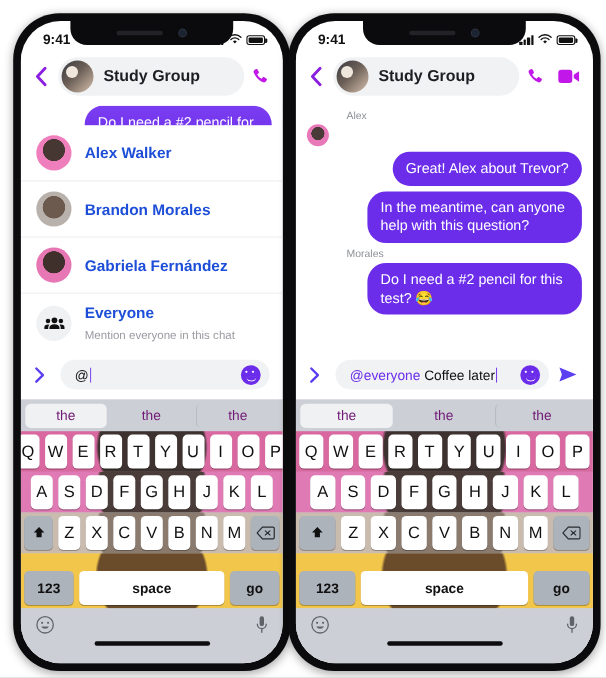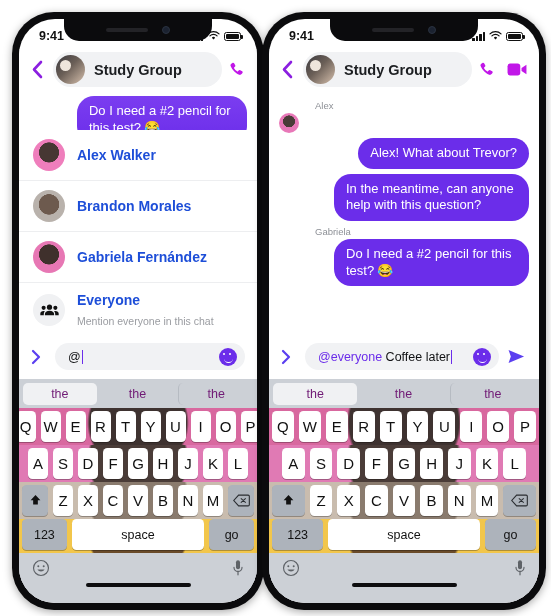--- a/index.html
+++ b/index.html
@@ -172,21 +172,21 @@
   .sugg.divided { border-left: 1px solid #b6bbc2; }
   .krow { display: flex; justify-content: center; gap: 5px; padding: 3px 3px; }
   .key {
     background: #fff; border-radius: 4.5px;
     height: 31px; min-width: 20px; flex: 1 1 0;
     display: flex; align-items: center; justify-content: center;
     font-size: 15px; color: #111; box-shadow: 0 1px 0 rgba(0,0,0,.28);
   }
   .krow.r2 { padding-left: 13px; padding-right: 13px; }
   .krow.r3 .key.wide { flex: 1.45 1 0; background: #adb3bb; }
-  .krow.r4 { padding: 0 3px 3px; }
+  .krow.r4 { padding: 16px 3px 3px; font-weight: bold; }
   .krow.r4 .key.num { flex: 1.15 1 0; background: #adb3bb; font-size: 12.5px; height: 31px; }
   .krow.r4 .key.space { flex: 3.4 1 0; font-size: 12.5px; }
   .krow.r4 .key.go { flex: 1.15 1 0; background: #adb3bb; font-size: 12.5px; }
   .botbar { height: 30px; display: flex; align-items: center; justify-content: space-between; padding: 0 13px; background:#ccd0d6; }
   .home-ind { height: 18px; background: #ccd0d6; display: flex; align-items: flex-start; justify-content: center; }
   .home-ind span { display:block; width: 105px; height: 4px; border-radius: 3px; background: #0d0d0f; }
 </style>
 </head>
 <body>
 
@@ -410,27 +410,27 @@
         </div>
       </div>
 
       <div class="thread">
         <div class="sender-name">Alex</div>
         <div class="msg-row">
           <div class="mini-avatar av-alex"></div>
         </div>
 
         <div class="msg-row out">
-          <div class="bubble out">Alex! What about Trevor?</div>
+          <div class="bubble out">Great! Alex about Trevor?</div>
         </div>
         <div class="msg-row out">
           <div class="bubble out">In the meantime, can anyone help with this question?</div>
         </div>
 
-        <div class="sender-name">Gabriela</div>
+        <div class="sender-name">Morales</div>
 
         <div class="msg-row out">
           <div class="bubble out">Do I need a #2 pencil for this test? 😂</div>
         </div>
 
       </div>
 
       <div class="composer">
         <div class="comp-chev">
           <svg width="11" height="16" viewBox="0 0 11 16">

